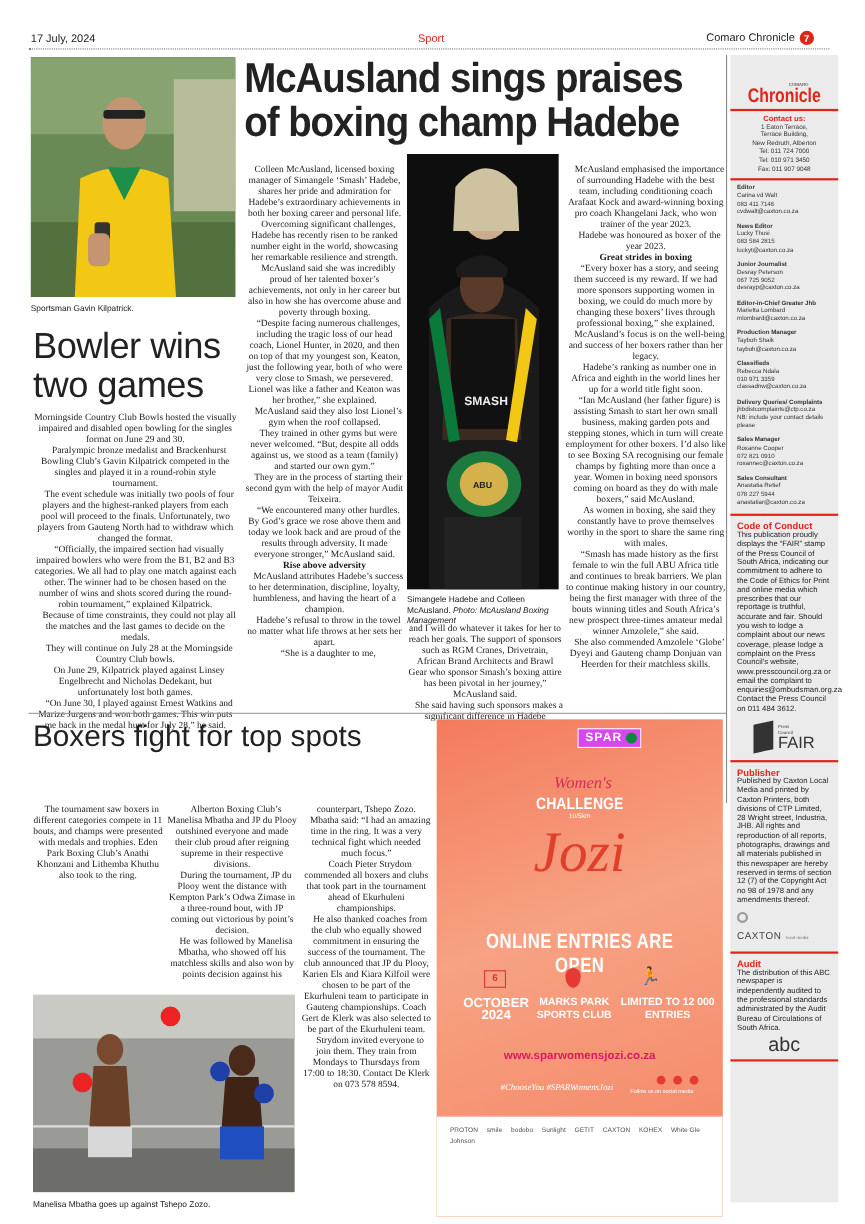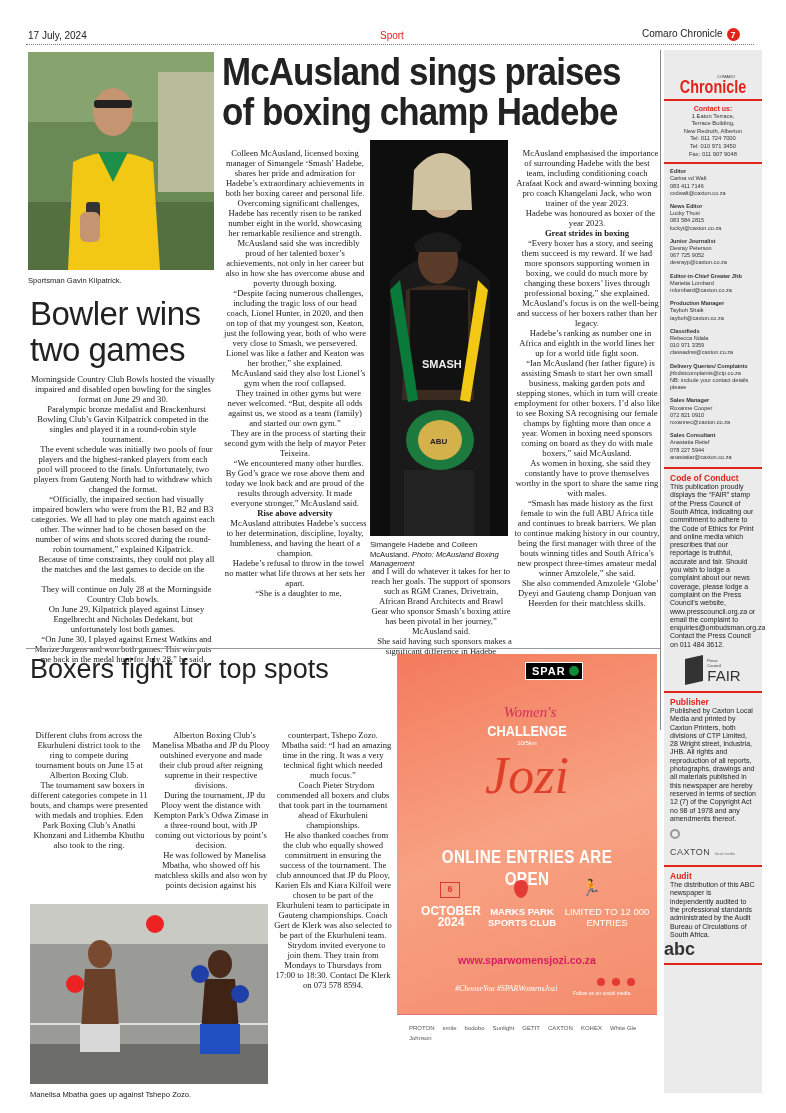--- a/index.html
+++ b/index.html
@@ -64,21 +64,21 @@
 
 <div class="abs sans" style="left:222px;top:52px;width:436px;font-size:38px;line-height:40px;font-weight:bold;color:#222;letter-spacing:-1px;transform:scaleX(0.92);transform-origin:left top;width:474px">McAusland sings praises of boxing champ Hadebe</div>
 
 <div class="abs body" style="left:222px;top:148px;width:146px">
   <p class="first">Colleen McAusland, licensed boxing manager of Simangele ‘Smash’ Hadebe, shares her pride and admiration for Hadebe’s extraordinary achievements in both her boxing career and personal life.</p>
   <p>Overcoming significant challenges, Hadebe has recently risen to be ranked number eight in the world, showcasing her remarkable resilience and strength.</p>
   <p>McAusland said she was incredibly proud of her talented boxer’s achievements, not only in her career but also in how she has overcome abuse and poverty through boxing.</p>
   <p>“Despite facing numerous challenges, including the tragic loss of our head coach, Lionel Hunter, in 2020, and then on top of that my youngest son, Keaton, just the following year, both of who were very close to Smash, we persevered. Lionel was like a father and Keaton was her brother,” she explained.</p>
   <p>McAusland said they also lost Lionel’s gym when the roof collapsed.</p>
   <p>They trained in other gyms but were never welcomed. “But, despite all odds against us, we stood as a team (family) and started our own gym.”</p>
-  <p>They are in the process of starting their second gym with the help of mayor Peter Teixeira.</p>
+  <p>They are in the process of starting their second gym with the help of mayor Audit Teixeira.</p>
   <p>“We encountered many other hurdles. By God’s grace we rose above them and today we look back and are proud of the results through adversity. It made everyone stronger,” McAusland said.</p>
   <h4>Rise above adversity</h4>
   <p>McAusland attributes Hadebe’s success to her determination, discipline, loyalty, humbleness, and having the heart of a champion.</p>
   <p>Hadebe’s refusal to throw in the towel no matter what life throws at her sets her apart.</p>
   <p>“She is a daughter to me,</p>
 </div>
 
 <div class="abs photo" style="left:370px;top:140px;width:138px;height:396px;background:#a3a3a3">
   <svg width="138" height="396">
     <rect width="138" height="396" fill="#0e0e0e"></rect>
@@ -120,21 +120,20 @@
   <p>“Smash has made history as the first female to win the full ABU Africa title and continues to break barriers. We plan to continue making history in our country, being the first manager with three of the bouts winning titles and South Africa’s new prospect three-times amateur medal winner Amzolele,” she said.</p>
   <p>She also commended Amzolele ‘Globe’ Dyeyi and Gauteng champ Donjuan van Heerden for their matchless skills.</p>
 </div>
 
 <div class="abs vline"></div>
 <div class="abs" style="left:26px;top:648px;width:634px;height:1px;background:#999"></div>
 
 <div class="abs sans" style="left:30px;top:654px;width:370px;font-size:27px;line-height:30px;color:#222">Boxers fight for top spots</div>
 
 <div class="abs body" style="left:30px;top:730px;width:118px">
-  <p class="first">Different clubs from across the Ekurhuleni district took to the ring to compete during tournament bouts on June 15 at Alberton Boxing Club.</p>
   <p>The tournament saw boxers in different categories compete in 11 bouts, and champs were presented with medals and trophies. Eden Park Boxing Club’s Anathi Khonzani and Lithemba Khuthu also took to the ring.</p>
 </div>
 <div class="abs body" style="left:152px;top:730px;width:118px">
   <p>Alberton Boxing Club’s Manelisa Mbatha and JP du Plooy outshined everyone and made their club proud after reigning supreme in their respective divisions.</p>
   <p>During the tournament, JP du Plooy went the distance with Kempton Park’s Odwa Zimase in a three-round bout, with JP coming out victorious by point’s decision.</p>
   <p>He was followed by Manelisa Mbatha, who showed off his matchless skills and also won by points decision against his</p>
 </div>
 <div class="abs body" style="left:274px;top:730px;width:118px">
   <p class="first">counterpart, Tshepo Zozo.</p>
   <p>Mbatha said: “I had an amazing time in the ring. It was a very technical fight which needed much focus.”</p>
@@ -158,35 +157,35 @@
     <path d="M175 75 L205 75 L210 140 L170 140 Z" fill="#3f2416"></path>
     <rect x="170" y="120" width="40" height="30" fill="#1f4fc0"></rect>
     <circle cx="170" cy="70" r="9" fill="#1e40a8"></circle>
     <circle cx="210" cy="90" r="9" fill="#1e40a8"></circle>
   </svg>
 </div>
 <div class="abs caption" style="left:30px;top:1090px">Manelisa Mbatha goes up against Tshepo Zozo.</div>
 
 <div class="abs" style="left:397px;top:654px;width:260px;height:452px;background:#f59a78;overflow:hidden;font-family:'Liberation Sans',sans-serif">
   <div class="abs" style="left:0;top:0;width:260px;height:360px;background:linear-gradient(160deg,#f37b5c 0%,#f7a283 50%,#f48c6c 100%)"></div>
-  <div class="abs" style="left:128px;top:8px;background:#000000;color:#fff;font-size:11px;font-weight:bold;padding:2px 16px 2px 6px;border:1px solid #fff;letter-spacing:1px">
+  <div class="abs" style="left:128px;top:8px;background:#d946ef;color:#fff;font-size:11px;font-weight:bold;padding:2px 16px 2px 6px;border:1px solid #fff;letter-spacing:1px">
     <span>SPAR</span>
     <span style="position:absolute;right:3px;top:3px;width:10px;height:10px;border-radius:50%;background:#0a8a3a"></span>
   </div>
   <div class="abs" style="left:98px;top:50px;width:70px;text-align:center;font-family:'Liberation Serif',serif;font-style:italic;color:#d32f5a;font-size:15px">Women's</div>
   <div class="abs" style="left:70px;top:68px;width:120px;text-align:center;color:#fff;font-size:15px;font-weight:bold;transform:scaleX(0.85)">CHALLENGE</div>
   <div class="abs" style="left:70px;top:86px;width:120px;text-align:center;color:#fff;font-size:6px">10/5km</div>
   <div class="abs" style="left:60px;top:92px;width:140px;text-align:center;font-family:'Liberation Serif',serif;font-style:italic;color:#e0402a;font-size:52px;line-height:60px">Jozi</div>
   <div class="abs" style="left:0;top:192px;width:260px;text-align:center;color:#fff;font-size:19px;font-weight:bold;transform:scaleX(0.8);letter-spacing:0.5px">ONLINE ENTRIES ARE OPEN</div>
   <div class="abs" style="left:43px;top:228px;width:20px;height:16px;border:1.5px solid #d93636;color:#d93636;font-size:9px;font-weight:bold;text-align:center;line-height:13px"><span>6</span></div>
   <div class="abs" style="left:117px;top:226px;width:14px;height:18px;border-radius:50% 50% 50% 50%/40% 40% 60% 60%;background:#e53935"></div>
   <div class="abs" style="left:184px;top:224px;color:#d93636;font-size:16px">🏃</div>
   <div class="abs" style="left:14px;top:252px;width:80px;text-align:center;color:#fff;font-size:12px;font-weight:bold;line-height:11px">OCTOBER 2024</div>
   <div class="abs" style="left:85px;top:252px;width:80px;text-align:center;color:#fff;font-size:9.5px;font-weight:bold;line-height:11px">MARKS PARK SPORTS CLUB</div>
-  <div class="abs" style="left:165px;top:252px;width:90px;text-align:center;color:#fff;font-size:9.5px;font-weight:normal;line-height:11px">LIMITED TO 12 000 ENTRIES</div>
+  <div class="abs" style="left:165px;top:252px;width:90px;text-align:center;color:#fff;font-size:9.5px;font-weight:bold;line-height:11px">LIMITED TO 12 000 ENTRIES</div>
   <div class="abs" style="left:0;top:300px;width:260px;text-align:center;color:#d81b60;font-size:10.5px;font-weight:bold">www.sparwomensjozi.co.za</div>
   <div class="abs" style="left:58px;top:330px;color:#fff;font-family:'Liberation Serif',serif;font-style:italic;font-size:8px">#ChooseYou  #SPARWomensJozi</div>
   <div class="abs" style="left:200px;top:324px;width:8px;height:8px;border-radius:50%;background:#e53935"></div>
   <div class="abs" style="left:215px;top:324px;width:8px;height:8px;border-radius:50%;background:#e53935"></div>
   <div class="abs" style="left:230px;top:324px;width:8px;height:8px;border-radius:50%;background:#e53935"></div>
   <div class="abs" style="left:176px;top:336px;color:#fff;font-size:5px">Follow us on social media</div>
   <div class="abs" style="left:0;top:360px;width:260px;height:92px;background:#fff;border-top:1px solid #e57373">
     <div style="display:flex;flex-wrap:wrap;gap:4px 8px;padding:10px 12px;font-size:6px;color:#555">
       <span>PROTON</span>
       <span>smile</span>
@@ -290,15 +289,15 @@
   <div style="padding:6px 6px 2px">
     <div style="width:10px;height:10px;border-radius:50%;border:2px solid #999;margin-bottom:2px"></div>
     <span style="font-size:9px;color:#444;letter-spacing:0.5px">CAXTON</span>
     <span style="font-size:4px;color:#777">local media</span>
   </div>
   <div class="redline"></div>
   <div class="sb-para">
     <div class="sb-red">Audit</div>
     <div>The distribution of this ABC newspaper is independently audited to the professional standards administrated by the Audit Bureau of Circulations of South Africa.</div>
   </div>
-  <div style="text-align:left;font-size:18px;font-weight:bold;color:#333;line-height:20px">abc</div>
+  <div style="text-align:center;font-size:18px;font-weight:normal;color:#333;line-height:20px">abc</div>
   <div class="redline"></div>
 </div>
 
 </body></html>

